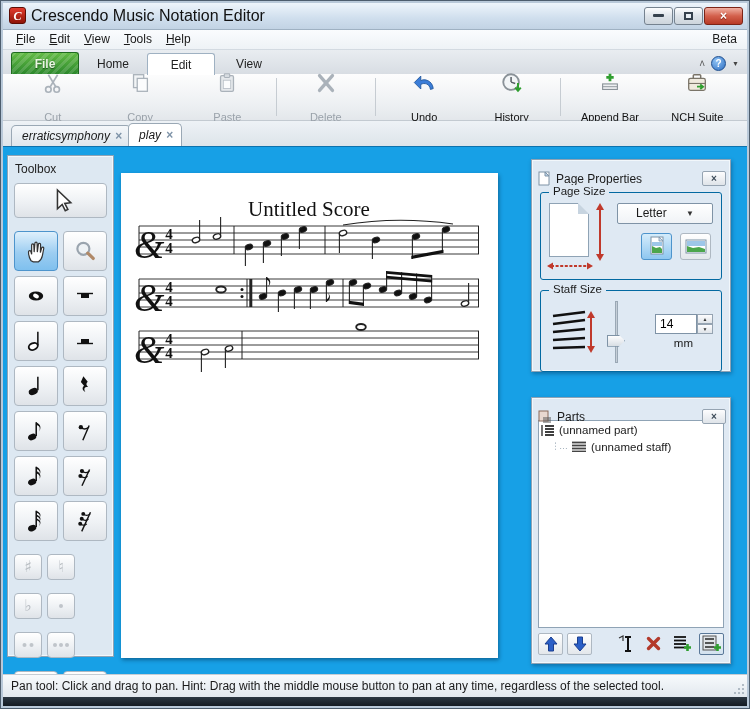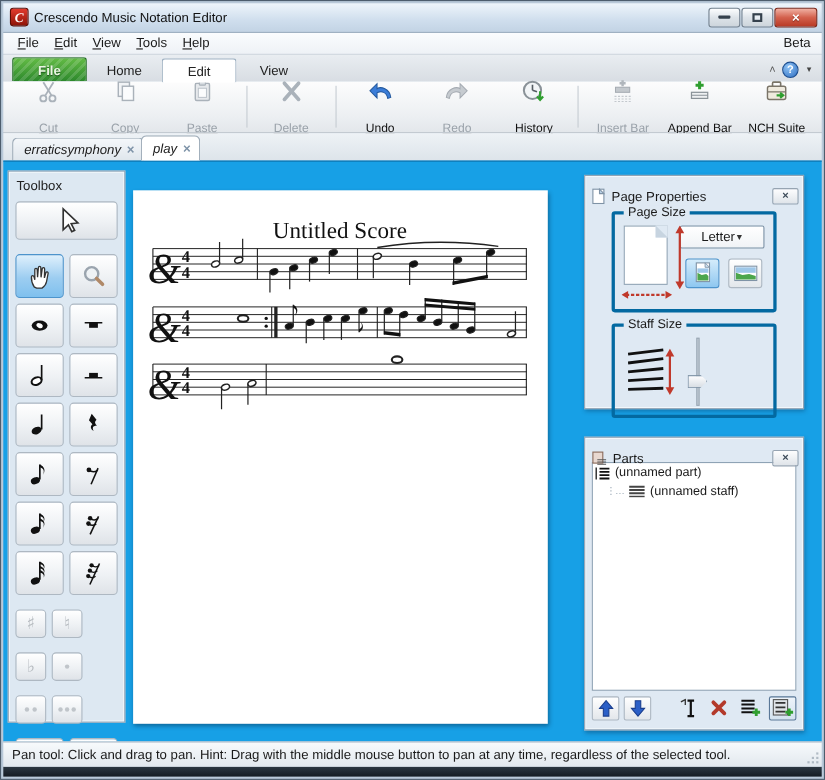--- a/index.html
+++ b/index.html
@@ -9,21 +9,21 @@
   
   #window { position:relative; width:750px; height:709px;
     background:#b9c9d9; border:1px solid #4d5d6d; display:flex; flex-direction:column; padding:2px; }
 
   
   .titlebar { height:27px; display:flex; align-items:center; padding:0 4px;
     background:linear-gradient(#eef5fb,#cfdeed 60%,#c2d3e4); border-bottom:1px solid #9fb1c2; }
   .app-icon { width:17px; height:17px; border-radius:3px; margin:0 5px 0 2px;
     background:linear-gradient(#e23b2e,#8f1408); border:1px solid #5e0d05; color:#fff;
     font:italic bold 12px "Liberation Serif", serif; text-align:center; line-height:16px; }
-  .win-title { flex:1; font-size:12px; color:#111; }
+  .win-title { flex:1; font-size:16px; color:#111; }
   .win-btns { display:flex; gap:1px; align-items:flex-start; }
   .win-btn { width:29px; height:18px; border:1px solid #75828f; border-radius:3px;
     background:linear-gradient(#fcfdfe,#dde3e9 50%,#cdd5dc); display:flex; align-items:center; justify-content:center; cursor:default; }
   .win-btn.close { width:39px; background:linear-gradient(#f0b0a2,#d3604c 50%,#b83a26); border-color:#7c2416;
     color:#fff; font-weight:bold; font-size:12px; text-shadow:0 1px 1px #7c2416; }
   .glyph-min { width:11px; height:3px; background:#35414d; border-radius:1px; }
   .glyph-max { width:9px; height:8px; border:2px solid #35414d; background:#e8eef4; }
 
   
   .menubar { height:20px; background:linear-gradient(#fafcfe,#eef2f6); display:flex; align-items:center;
@@ -90,21 +90,21 @@
   .clef { font-family:"Liberation Serif", serif; font-style:italic; font-size:39px; }
   .tsig { font-family:"Liberation Serif", serif; font-size:15px; font-weight:bold; }
 
   
   .panel { position:absolute; background:#dfe9f3; border:1px solid #8fa3b5; box-shadow:0 0 0 1px #f2f7fb inset, 1px 2px 4px rgba(0,30,60,.35); }
   .panel-hd { height:22px; display:flex; align-items:center; gap:5px; padding:16px 4px 0 6px; }
   .panel-hd .ttl { flex:1; font-size:12px; color:#1a1a1a; }
   .pclose { width:24px; height:15px; border:1px solid #96a4b2; border-radius:2px;
     background:linear-gradient(#fdfdfe,#dfe4e9); color:#3c4a58; font-size:10px; font-weight:bold;
     text-align:center; line-height:13px; }
-  .groupbox { position:relative; border:3px solid #0369a1; border-radius:3px; margin:10px 24px 8px; padding:10px 8px 8px; }
+  .groupbox { position:relative; border:1px solid #0369a1; border-radius:3px; margin:10px 8px 8px; padding:10px 8px 8px; }
   .groupbox .glabel { position:absolute; top:-8px; left:8px; background:#dfe9f3; padding:0 4px; font-size:11.5px; }
 
   
   .psize-row { display:flex; gap:6px; }
   .page-thumb { width:40px; height:54px; background:#fff; border:1px solid #8fa3b5; position:relative; }
   .page-thumb .fold { position:absolute; right:-1px; top:-1px; width:0; height:0;
     border-left:11px solid #c7d4e0; border-top:11px solid #dfe9f3; }
   .dropdown { height:21px; flex:1; background:linear-gradient(#ffffff,#f0f3f6); border:1px solid #7f93a6; border-radius:2px;
     display:flex; align-items:center; padding:0 18px; font-size:12px; }
   .dropdown .arr { margin-left:auto; font-size:8px; color:#333; }
@@ -228,49 +228,31 @@
     </div>
     <div class="tb-sep"></div>
     <div class="tb-btn">
       <span class="ic">
           <svg width="26" height="24" viewBox="0 0 26 26">
             <path d="M23,19 C22,10 13,8 9.5,10.5 L9.5,5.5 L2.5,12.5 L9.5,19.5 L9.5,14.5 C13.5,12.5 19,13.5 20,20 Z" fill="#3b7dd8" stroke="#255a9e" stroke-width="1"></path>
           </svg>
         </span>
       <span class="lbl">Undo</span>
     </div>
-    <div class="tb-btn disabled">
-      <span class="ic">
-          <svg width="26" height="24" viewBox="0 0 26 26">
-            <path d="M3,19 C4,10 13,8 16.5,10.5 L16.5,5.5 L23.5,12.5 L16.5,19.5 L16.5,14.5 C12.5,12.5 7,13.5 6,20 Z" fill="#c6cbd0" stroke="#a5abb2" stroke-width="1"></path>
-          </svg>
-        </span>
-      <span class="lbl">Redo</span>
-    </div>
     <div class="tb-btn">
       <span class="ic">
           <svg width="26" height="24" viewBox="0 0 26 26">
             <circle cx="12" cy="12" r="8.5" fill="#f2f5f7" stroke="#8a9298" stroke-width="2"></circle>
             <path d="M12,12 L12,6.5 M12,12 L16.5,13.5" stroke="#555c63" stroke-width="1.6"></path>
             <path d="M19.5,13 L19.5,21 M16.5,18 L19.5,21.3 L22.5,18" fill="none" stroke="#2f9e2f" stroke-width="2.2"></path>
           </svg>
         </span>
       <span class="lbl">History</span>
     </div>
     <div class="tb-sep"></div>
-    <div class="tb-btn disabled">
-      <span class="ic">
-          <svg width="26" height="24" viewBox="0 0 26 26">
-            <path d="M13,2 L13,8 M10,5 L16,5" stroke="#b0b6bc" stroke-width="2.4"></path>
-            <rect x="6" y="9" width="14" height="5" fill="#c3c8cd" stroke="#a5abb2"></rect>
-            <path d="M5,18 H21 M5,20.5 H21 M5,23 H21" stroke="#c3c8cd" stroke-width="1" stroke-dasharray="2 1.5"></path>
-          </svg>
-        </span>
-      <span class="lbl">Insert Bar</span>
-    </div>
     <div class="tb-btn">
       <span class="ic">
           <svg width="26" height="24" viewBox="0 0 26 26">
             <path d="M13,3 L13,11 M9,7 L17,7" stroke="#2f9e2f" stroke-width="3"></path>
             <rect x="5" y="14" width="16" height="6" fill="#eef0f2" stroke="#8a9298" stroke-width="1.2"></rect>
             <path d="M5,17 H21" stroke="#8a9298" stroke-width="1"></path>
           </svg>
         </span>
       <span class="lbl">Append Bar</span>
     </div>
@@ -621,20 +603,30 @@
                 <line x1="4" y1="38" x2="36" y2="37" stroke-width="2.6"></line>
               </g>
             <line x1="42" y1="6" x2="42" y2="38" stroke="#c0392b" stroke-width="2"></line>
               <path d="M42,1 L38,8 L46,8 Z" fill="#c0392b"></path>
               <path d="M42,43 L38,36 L46,36 Z" fill="#c0392b"></path>
           </svg>
           <div class="slider">
               <div class="track"></div>
               <div class="thumb"></div>
             </div>
+          <div style="flex:1;">
+            <div class="spin-wrap" style="justify-content:flex-end;">
+              <input class="spin-input" value="14" style="">
+              <div class="spin-btns">
+                <div><span>▲</span></div>
+                <div><span>▼</span></div>
+              </div>
+            </div>
+            <div class="mm">mm</div>
+          </div>
         </div>
       </div>
     </div>
 
     <div class="panel" style="left:528px; top:250px; width:200px; height:267px;">
       <div class="panel-hd">
         <svg width="14" height="13" viewBox="0 0 14 13">
             <rect x="1" y="1" width="9" height="10" fill="#e8d8d0" stroke="#8a6a5a"></rect>
             <g stroke="#555">
               <line x1="5" y1="8" x2="13" y2="8"></line>

